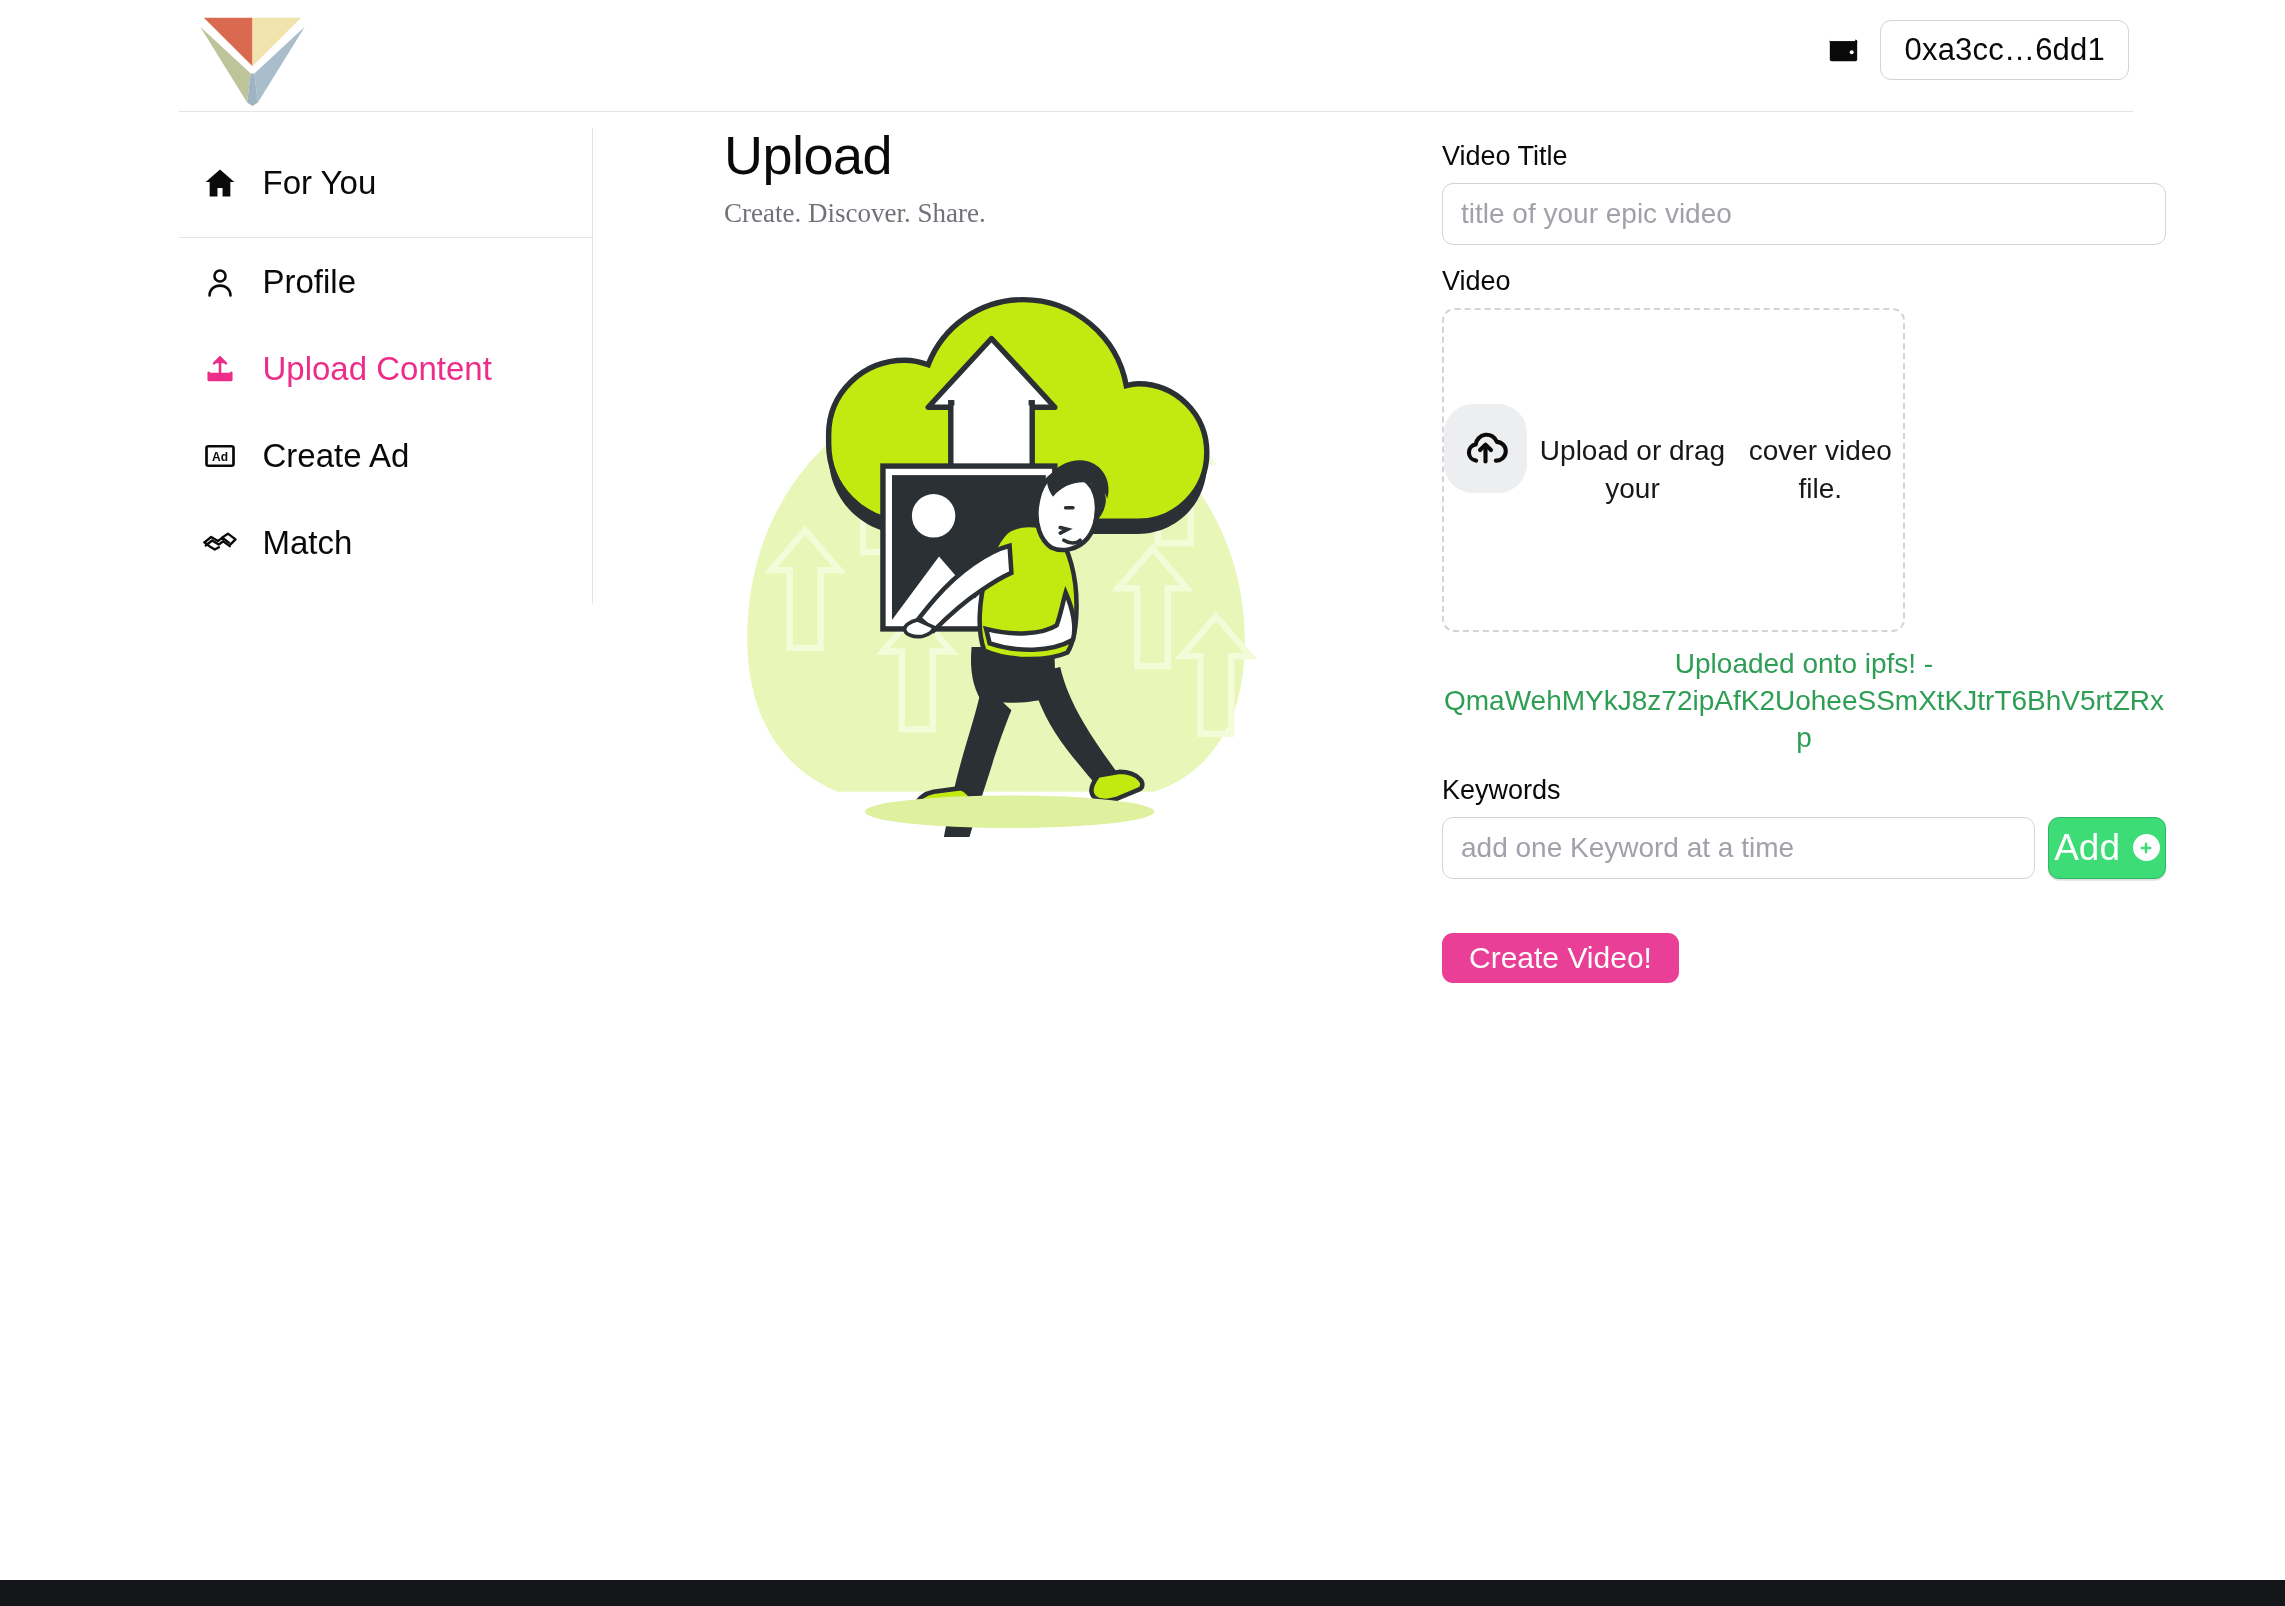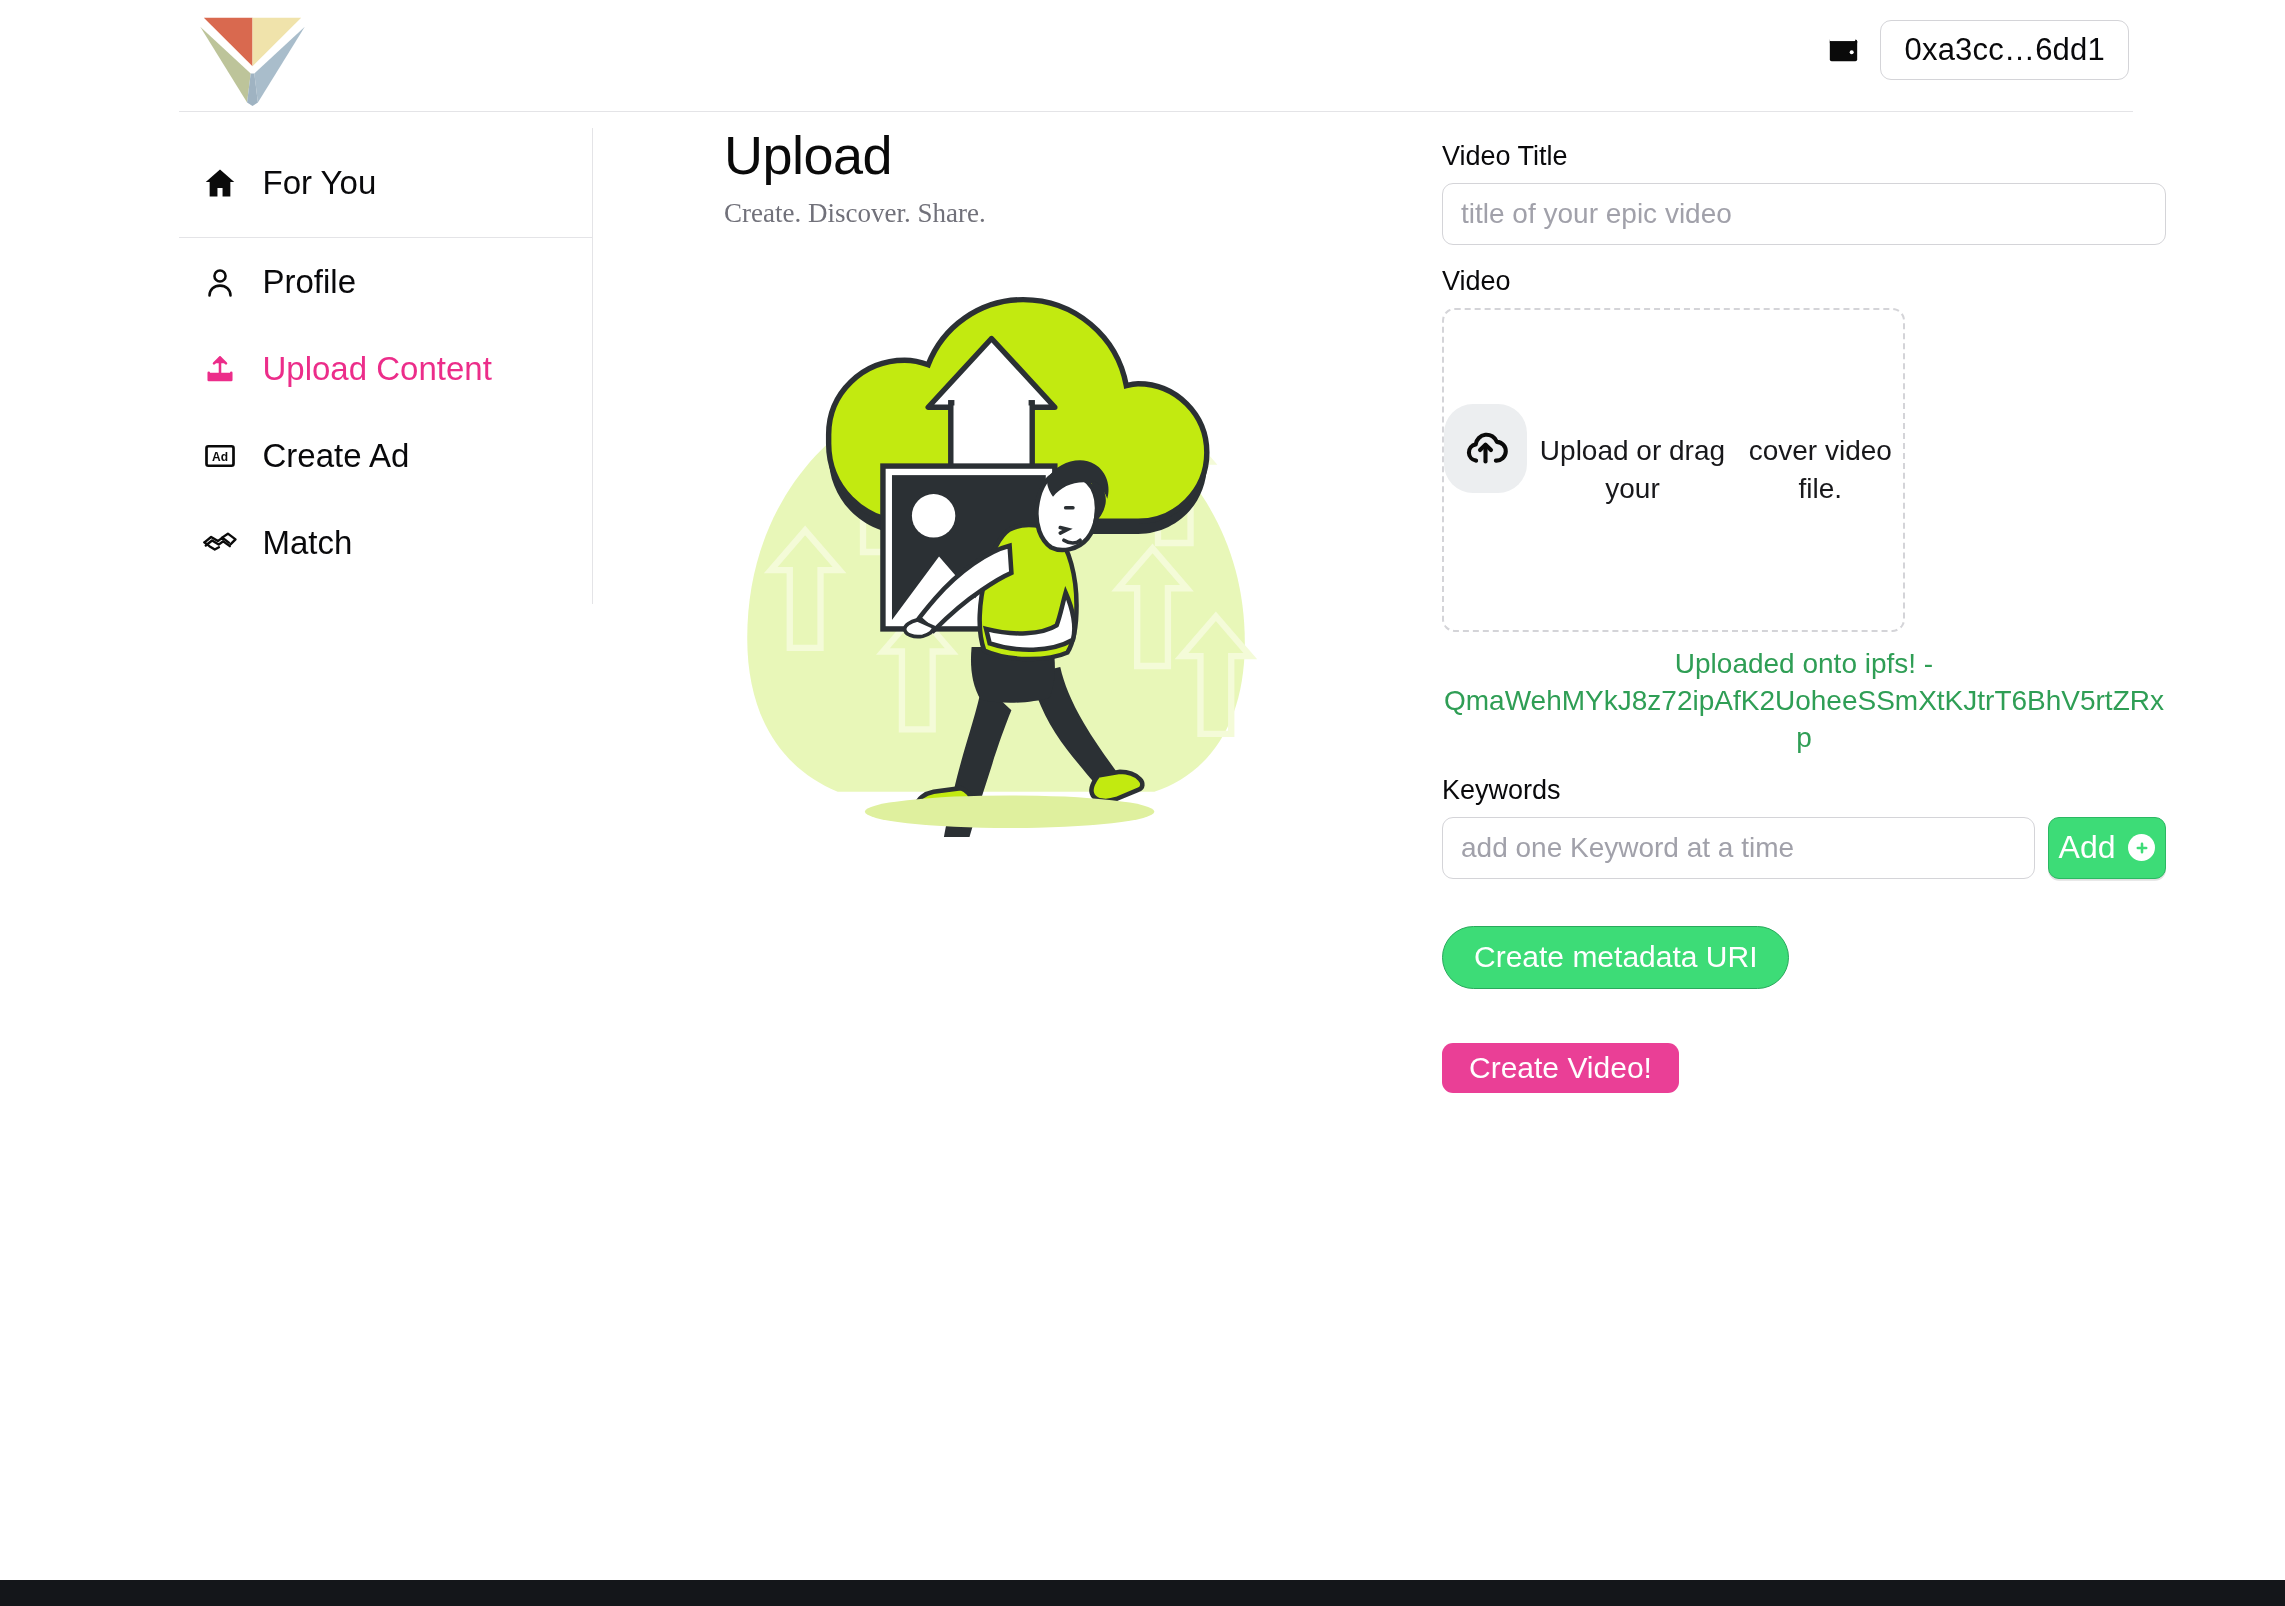--- a/index.html
+++ b/index.html
@@ -79,21 +79,21 @@
 
   .ipfs-msg {
     margin-top: 14.5px; width: 724px; text-align:center;
     font-size: 28px; color:#2f9e55; line-height: 1.32; word-break: break-all;
   }
 
   .kw-row { display:flex; align-items:stretch; gap: 12.7px; margin-top: 9px; }
   .kw-input { width: 597px; }
   .add-btn {
     width: 119px; background:#3ddc77; border: 1.8px solid #2bb863; border-radius: 11px;
-    color:#fff; font-size: 32px; display:flex; align-items:center; justify-content:center;
+    color:#fff; font-size: 37px; display:flex; align-items:center; justify-content:center;
     gap: 12.7px; cursor:pointer; font-family:"Liberation Sans", sans-serif;
     box-shadow: 0 1.8px 0 rgba(0,0,0,.12);
   }
   .plus-circle {
     width: 27px; height: 27px; border-radius: 50%; background:#fff;
     display:flex; align-items:center; justify-content:center;
   }
 
   .btn-meta {
     margin-top: 47px; display:inline-flex; align-items:center; justify-content:center;
@@ -294,25 +294,20 @@
       <div class="add-btn">
         <span>Add</span>
         <span class="plus-circle">
           <svg viewBox="0 0 24 24" width="18" height="18" stroke="#3ddc77" stroke-width="3.4" stroke-linecap="round">
             <path d="M12 6.4v11.2M6.4 12h11.2"></path>
           </svg>
         </span>
       </div>
     </div>
 
-    <div class="btn-block">
-      <div class="btn-meta">
-        <span>Create metadata URI</span>
-      </div>
-    </div>
 
     <div class="btn-block">
       <div class="btn-video">
         <span>Create Video!</span>
       </div>
     </div>
   </div>
 
   <div class="bottom-bar"></div>
 </div>

